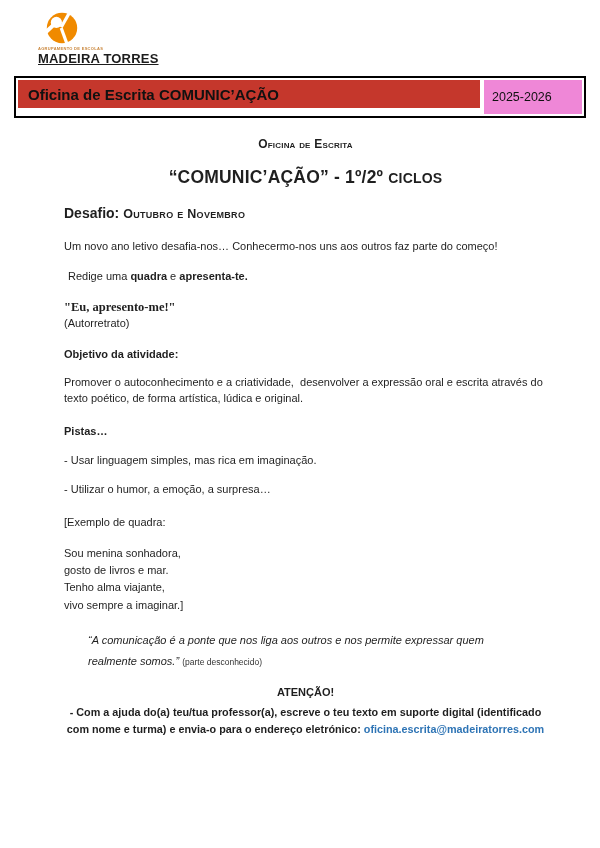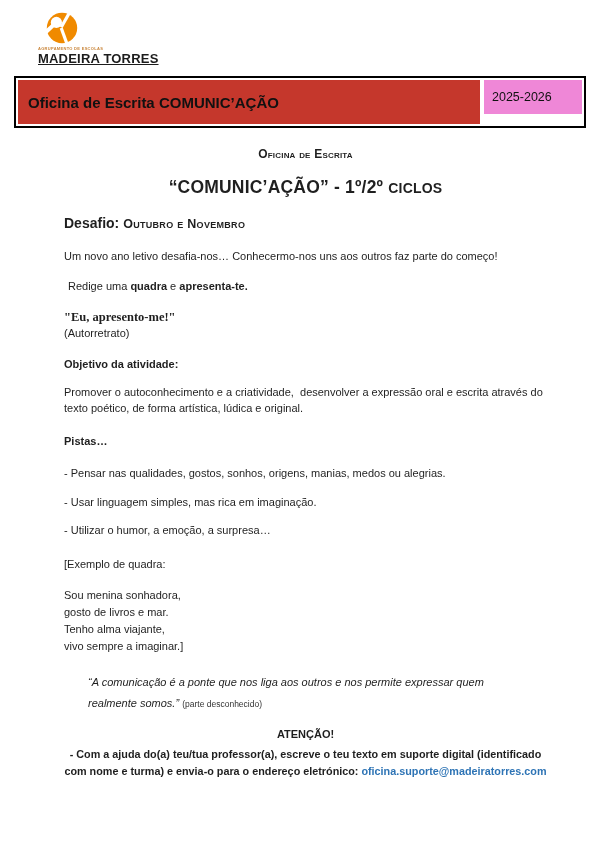--- a/index.html
+++ b/index.html
@@ -30,21 +30,21 @@
     margin:10px 14px 0 14px;
     border:2px solid #000;
     background:#ffffff;
     padding:2px;
     display:flex;
     gap:4px;
   }
   .banner-red {
     flex:1; background:#c5372c;
     display:flex; align-items:center;
-    height:44px; padding-left:10px;
+    height:28px; padding-left:10px;
     font-size:15px; font-weight:bold; color:#111;
   }
   .banner-pink {
     width:98px; background:#ef87d7;
     display:flex; align-items:center;
     height:34px; padding-left:8px;
     font-size:12.5px; font-weight:normal; color:#111;
   }
 
   
@@ -134,37 +134,36 @@
       <div>"Eu, apresento-me!"</div>
       <div class="motto-sub" style="font-family:'Liberation Sans',sans-serif;font-weight:normal;">(Autorretrato)</div>
     </div>
 
     <div class="h2">Objetivo da atividade:</div>
 
     <p class="objective-text">Promover o autoconhecimento e a criatividade,  desenvolver a expressão oral e escrita através do texto poético, de forma artística, lúdica e original.</p>
 
     <div class="h2" style="margin-top:17px;">Pistas…</div>
 
-    <p class="hint" style="margin-top:16px;">- Pensar nas qualidades, gostos, sonhos, origens, manias, medos ou alegrias.</p>
     <p class="hint">- Usar linguagem simples, mas rica em imaginação.</p>
     <p class="hint">- Utilizar o humor, a emoção, a surpresa…</p>
 
     <p class="example-open">[Exemplo de quadra:</p>
 
     <div class="poem">
       <div>Sou menina sonhadora,</div>
       <div>gosto de livros e mar.</div>
       <div>Tenho alma viajante,</div>
       <div>vivo sempre a imaginar.]</div>
     </div>
 
     <div class="quote">
       <div>“A comunicação é a ponte que nos liga aos outros e nos permite expressar quem</div>
       <div><span>realmente somos.”</span> <span class="quote-author">(parte desconhecido)</span></div>
     </div>
 
     <div class="attention">
       <div class="attention-heading">ATENÇÃO!</div>
-      <div class="attention-text"><span>- Com a ajuda do(a) teu/tua professor(a), escreve o teu texto em suporte digital (identificado com nome e turma) e envia-o para o endereço eletrónico: </span><span class="email">oficina.suporte@madeiratorres.com</span></div>
+      <div class="attention-text"><span>- Com a ajuda do(a) teu/tua professor(a), escreve o teu texto em suporte digital (identificado com nome e turma) e envia-o para o endereço eletrónico: </span><span class="email">oficina.escrita@madeiratorres.com</span></div>
     </div>
 
   </div>
 </div>
 
 </body></html>

